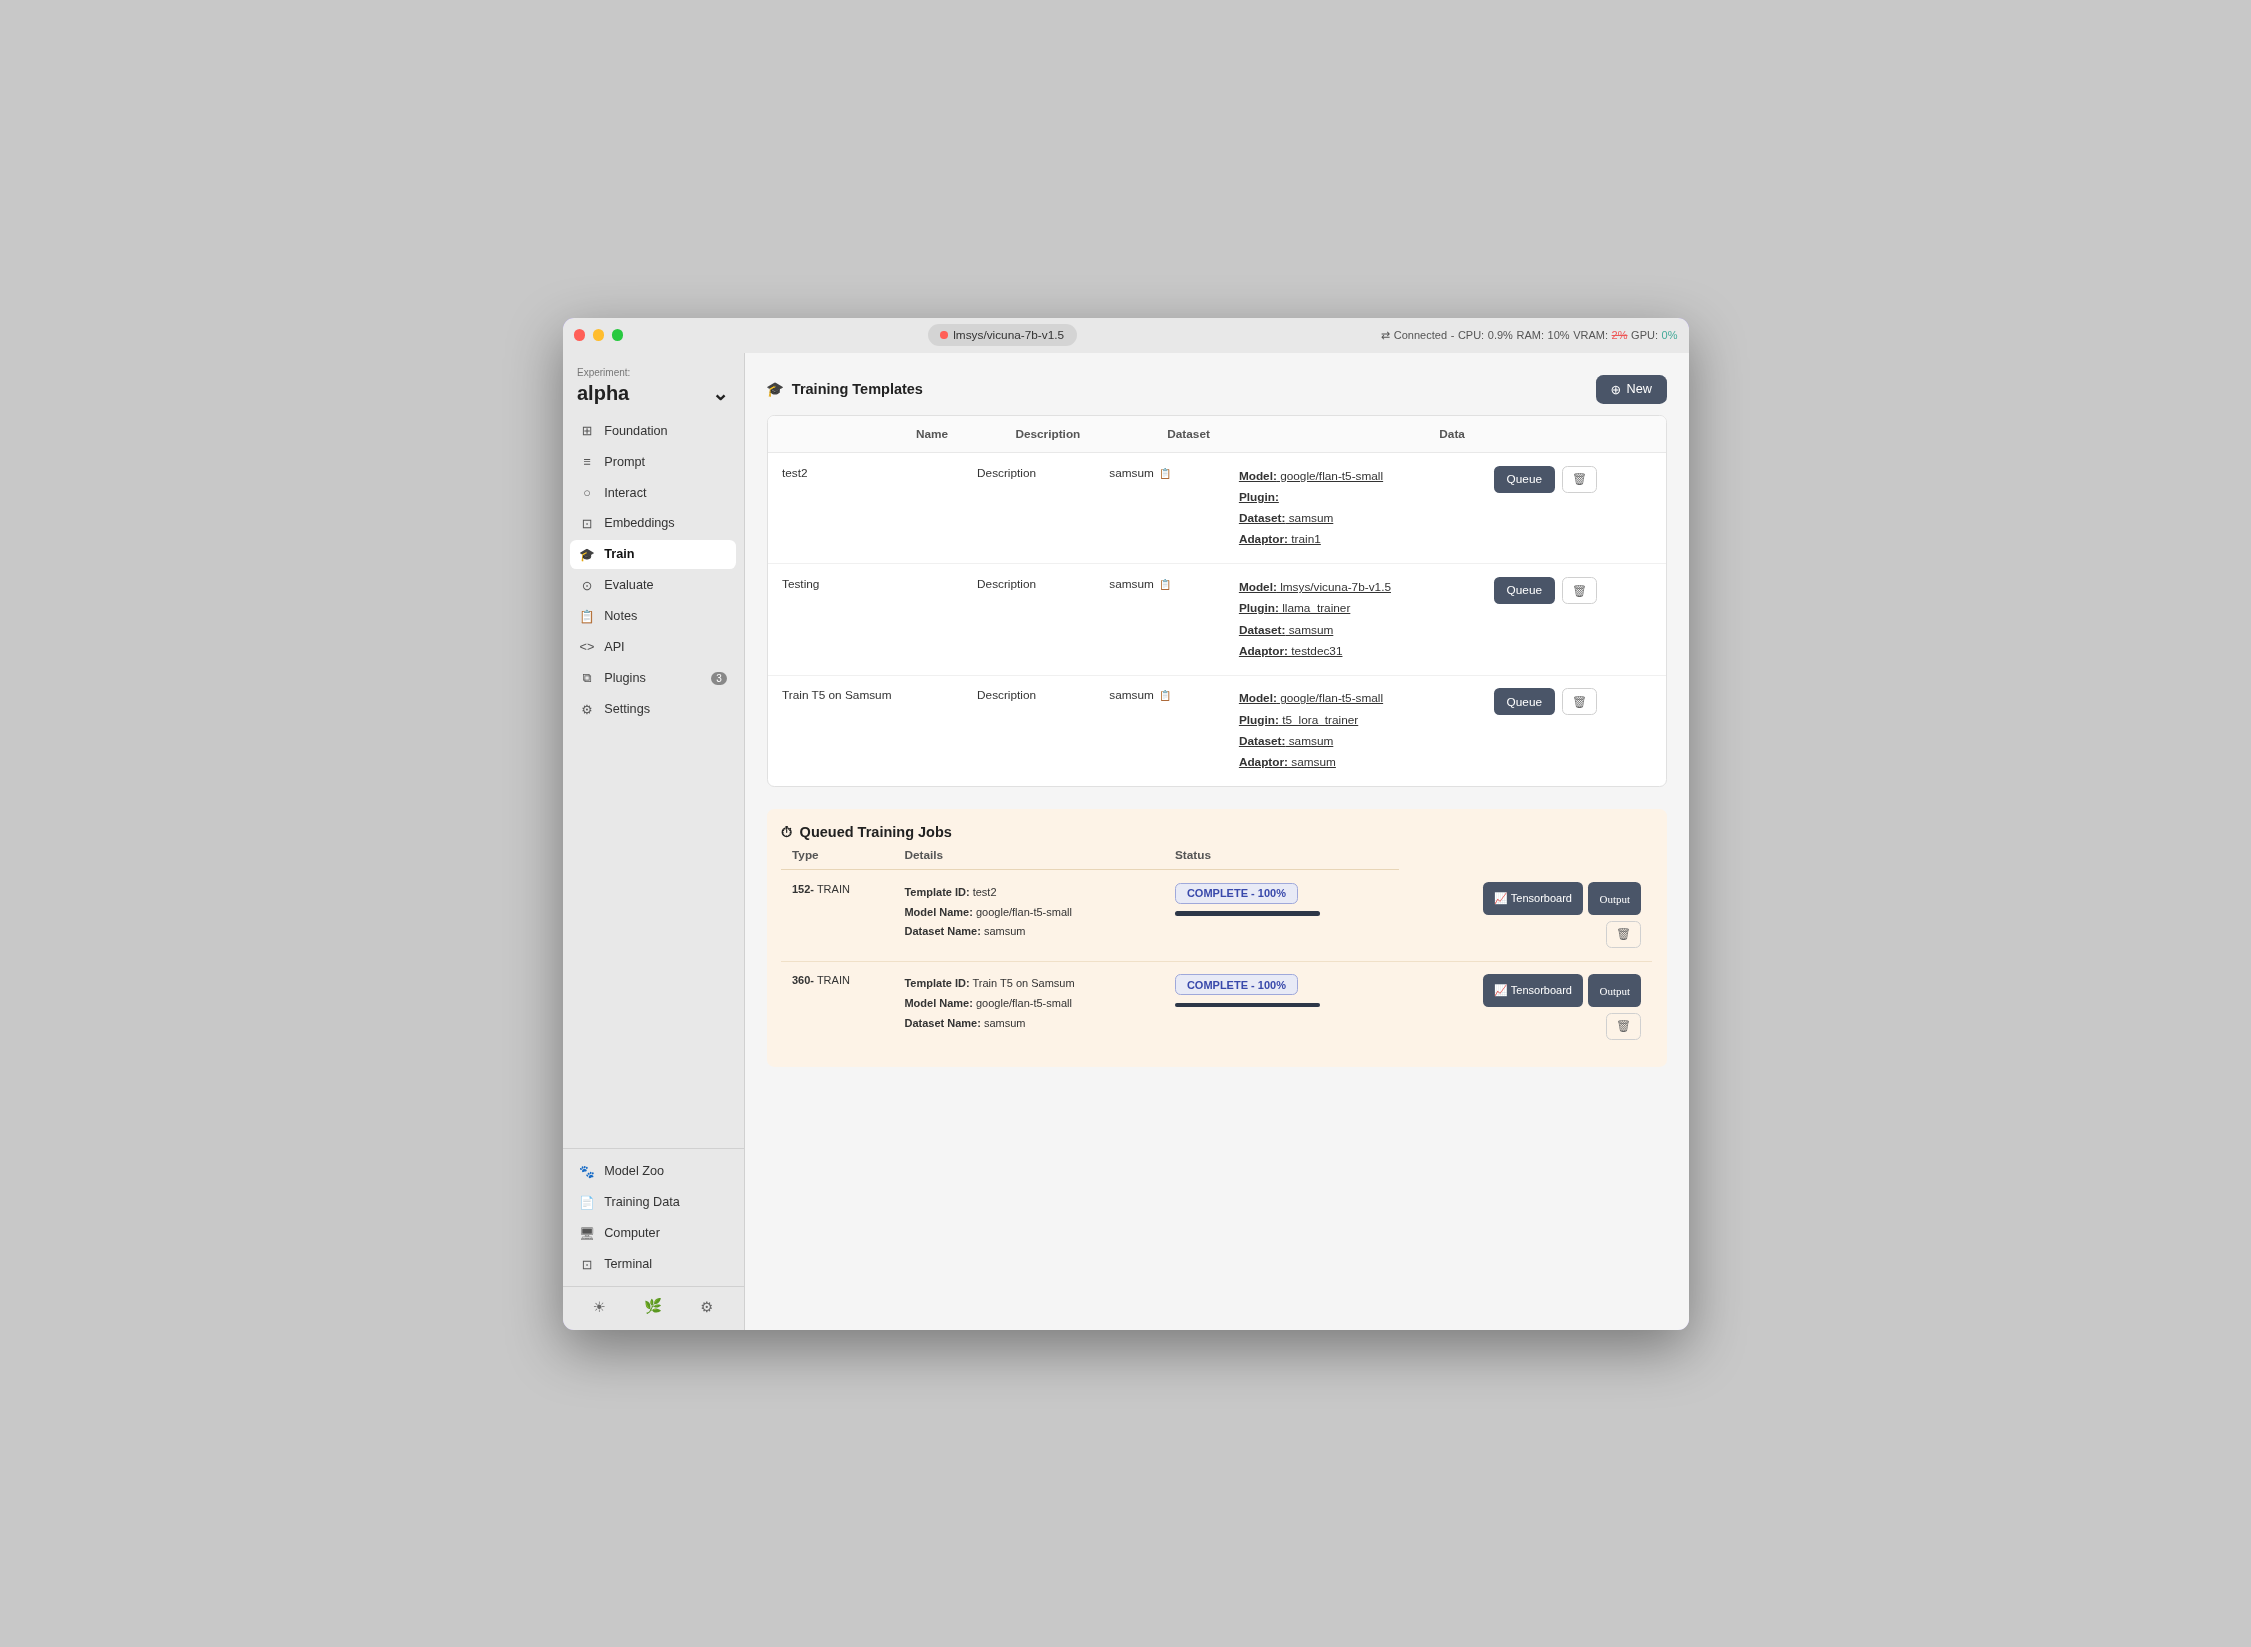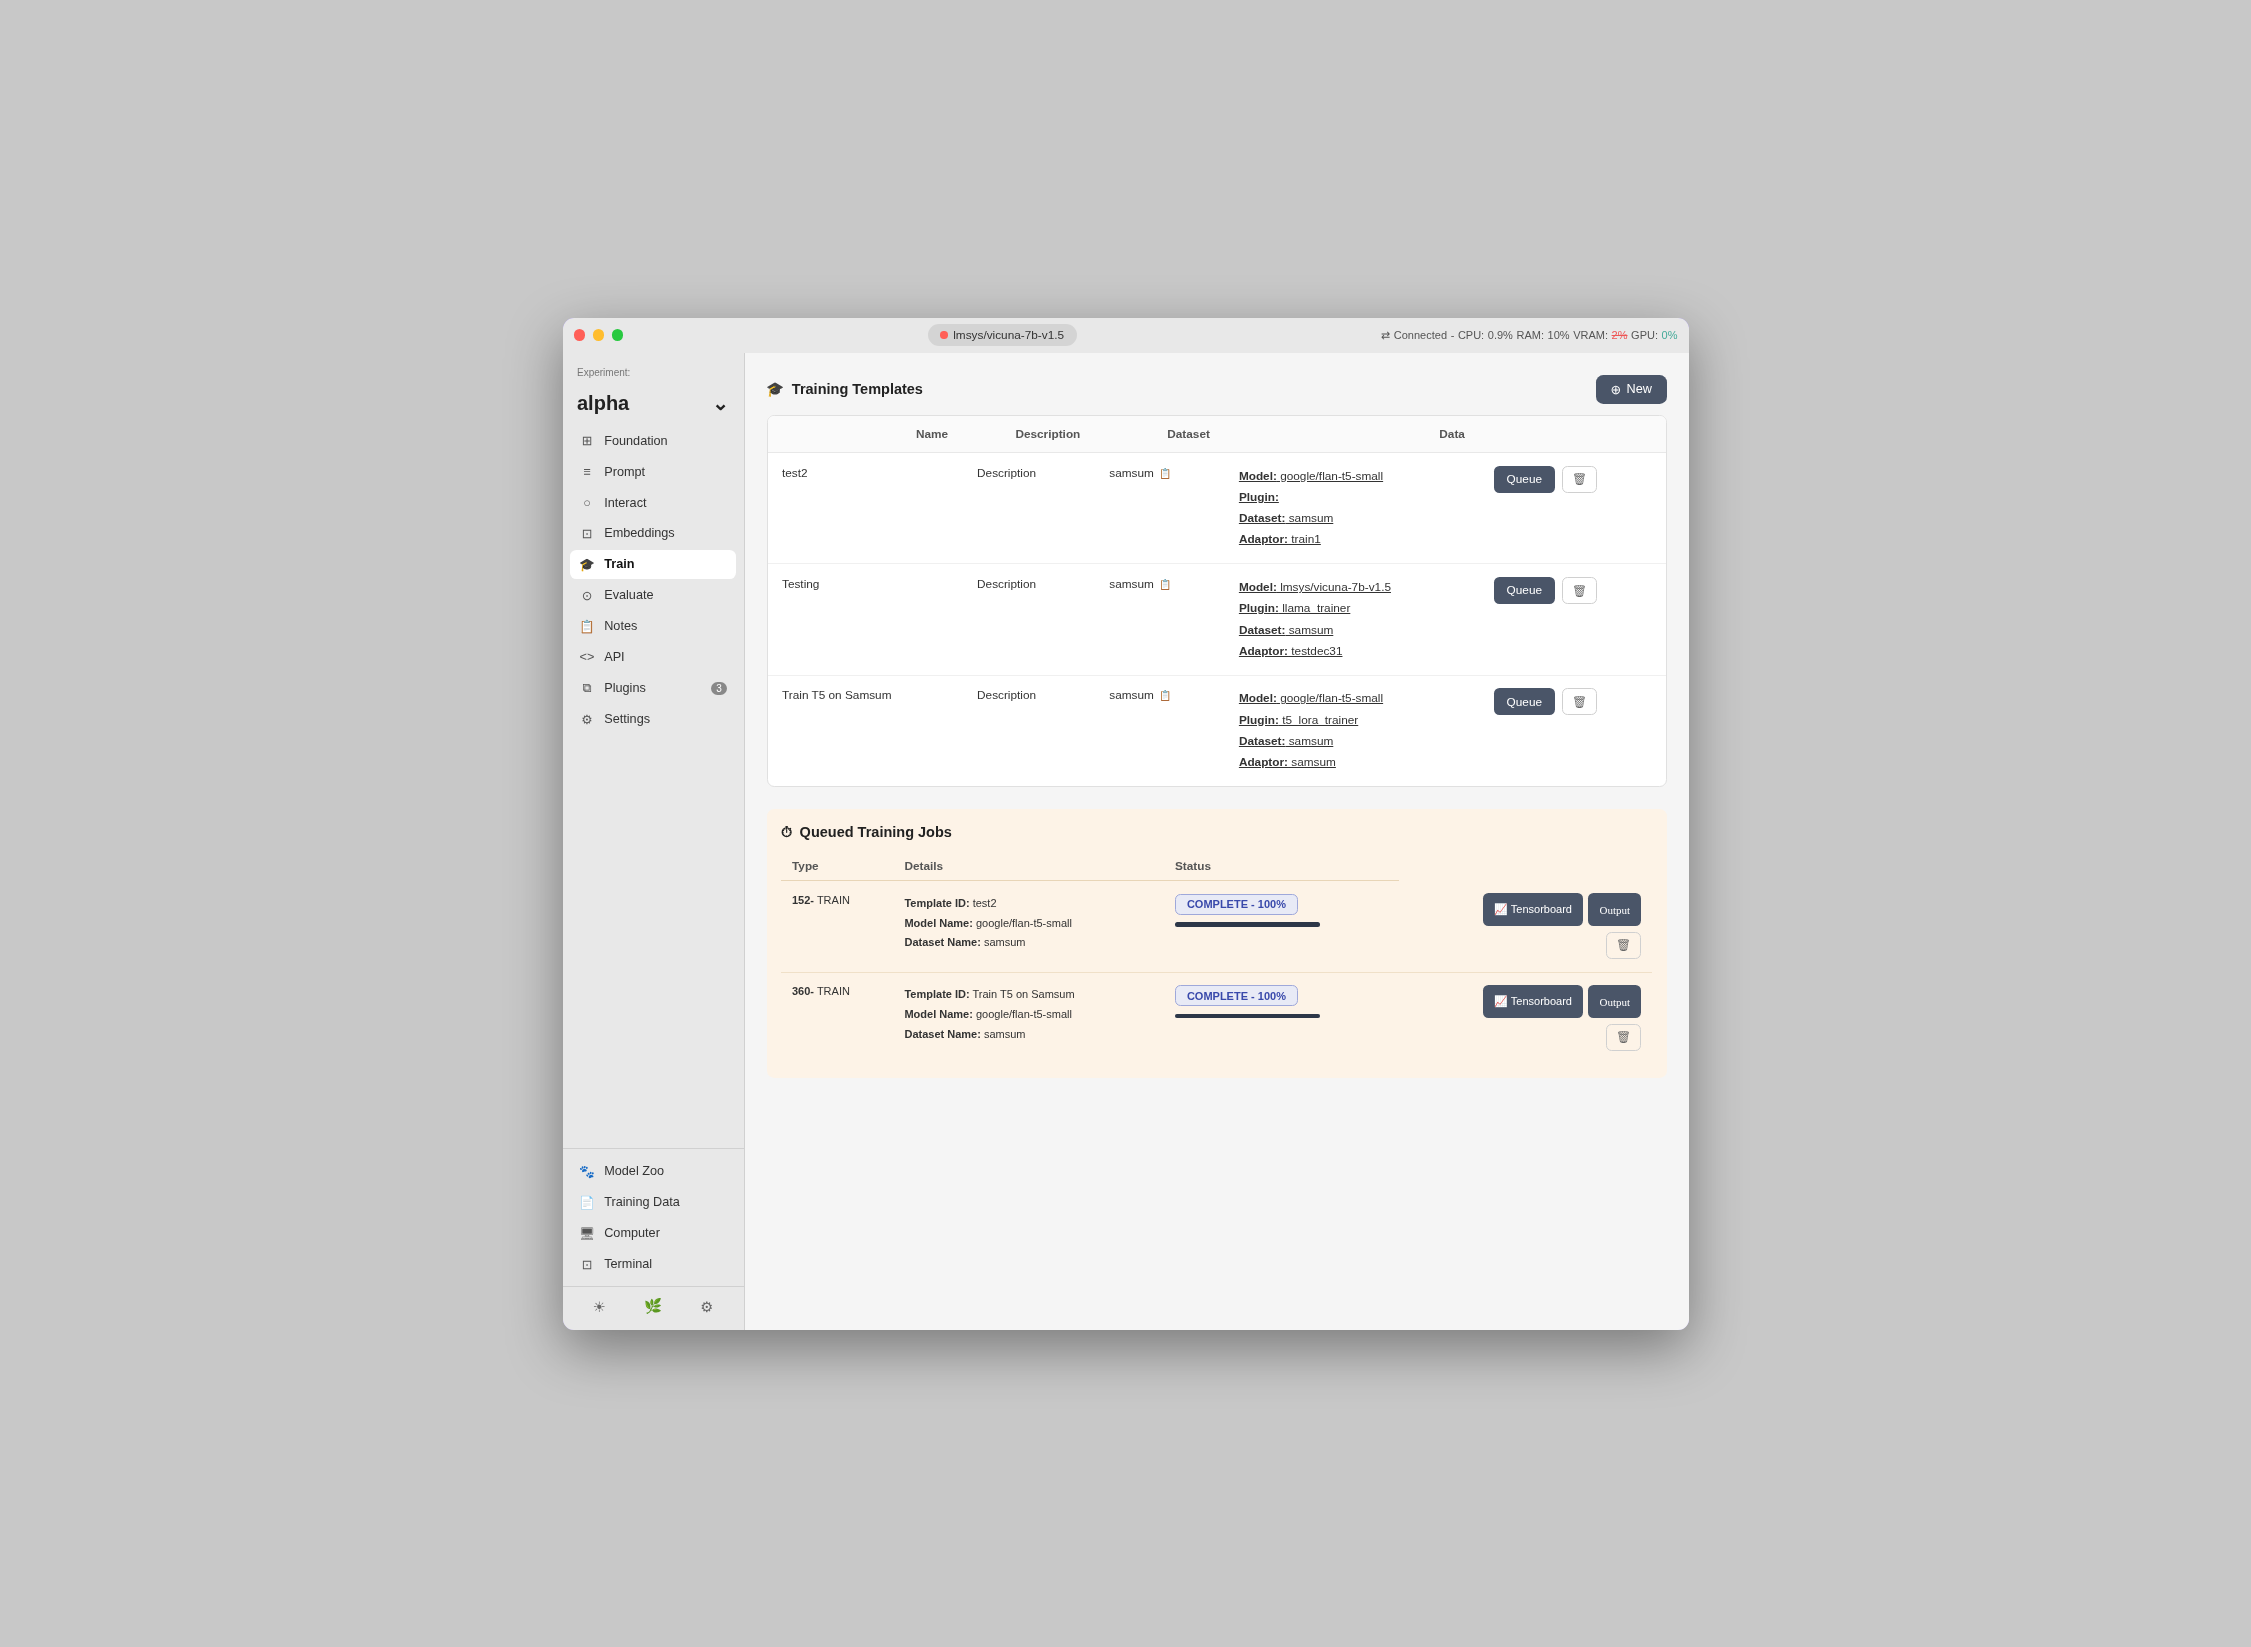--- a/index.html
+++ b/index.html
@@ -75,21 +75,21 @@
       display: flex;
       flex-direction: column;
       padding: 14.5px 0 7.3px 0;
       flex-shrink: 0;
       border-right: 0.9px solid #d0d0d0;
     }
     .experiment-label {
       font-size: 10px;
       color: #777;
       padding: 0 14.5px;
-      margin-bottom: 13px;
+      margin-bottom: 3px;
     }
     .experiment-name {
       display: flex;
       align-items: center;
       justify-content: space-between;
       padding: 0 14.5px 11px 14.5px;
     }
     .experiment-name span {
       font-size: 20px;
       font-weight: 600;
@@ -241,21 +241,20 @@
       gap: 7.3px;
     }
     .queued-section {
       background: #fdf3e7;
       border-radius: 7.3px;
       padding: 14.5px;
     }
     .queued-table {
       width: 100%;
       border-collapse: collapse;
-      margin-top: 11px;
     }
     .queued-table th {
       text-align: left;
       padding: 7.3px 11px;
       font-size: 11.8px;
       font-weight: 600;
       color: #555;
       border-bottom: 0.9px solid #e8d5b7;
     }
     .queued-table td {

